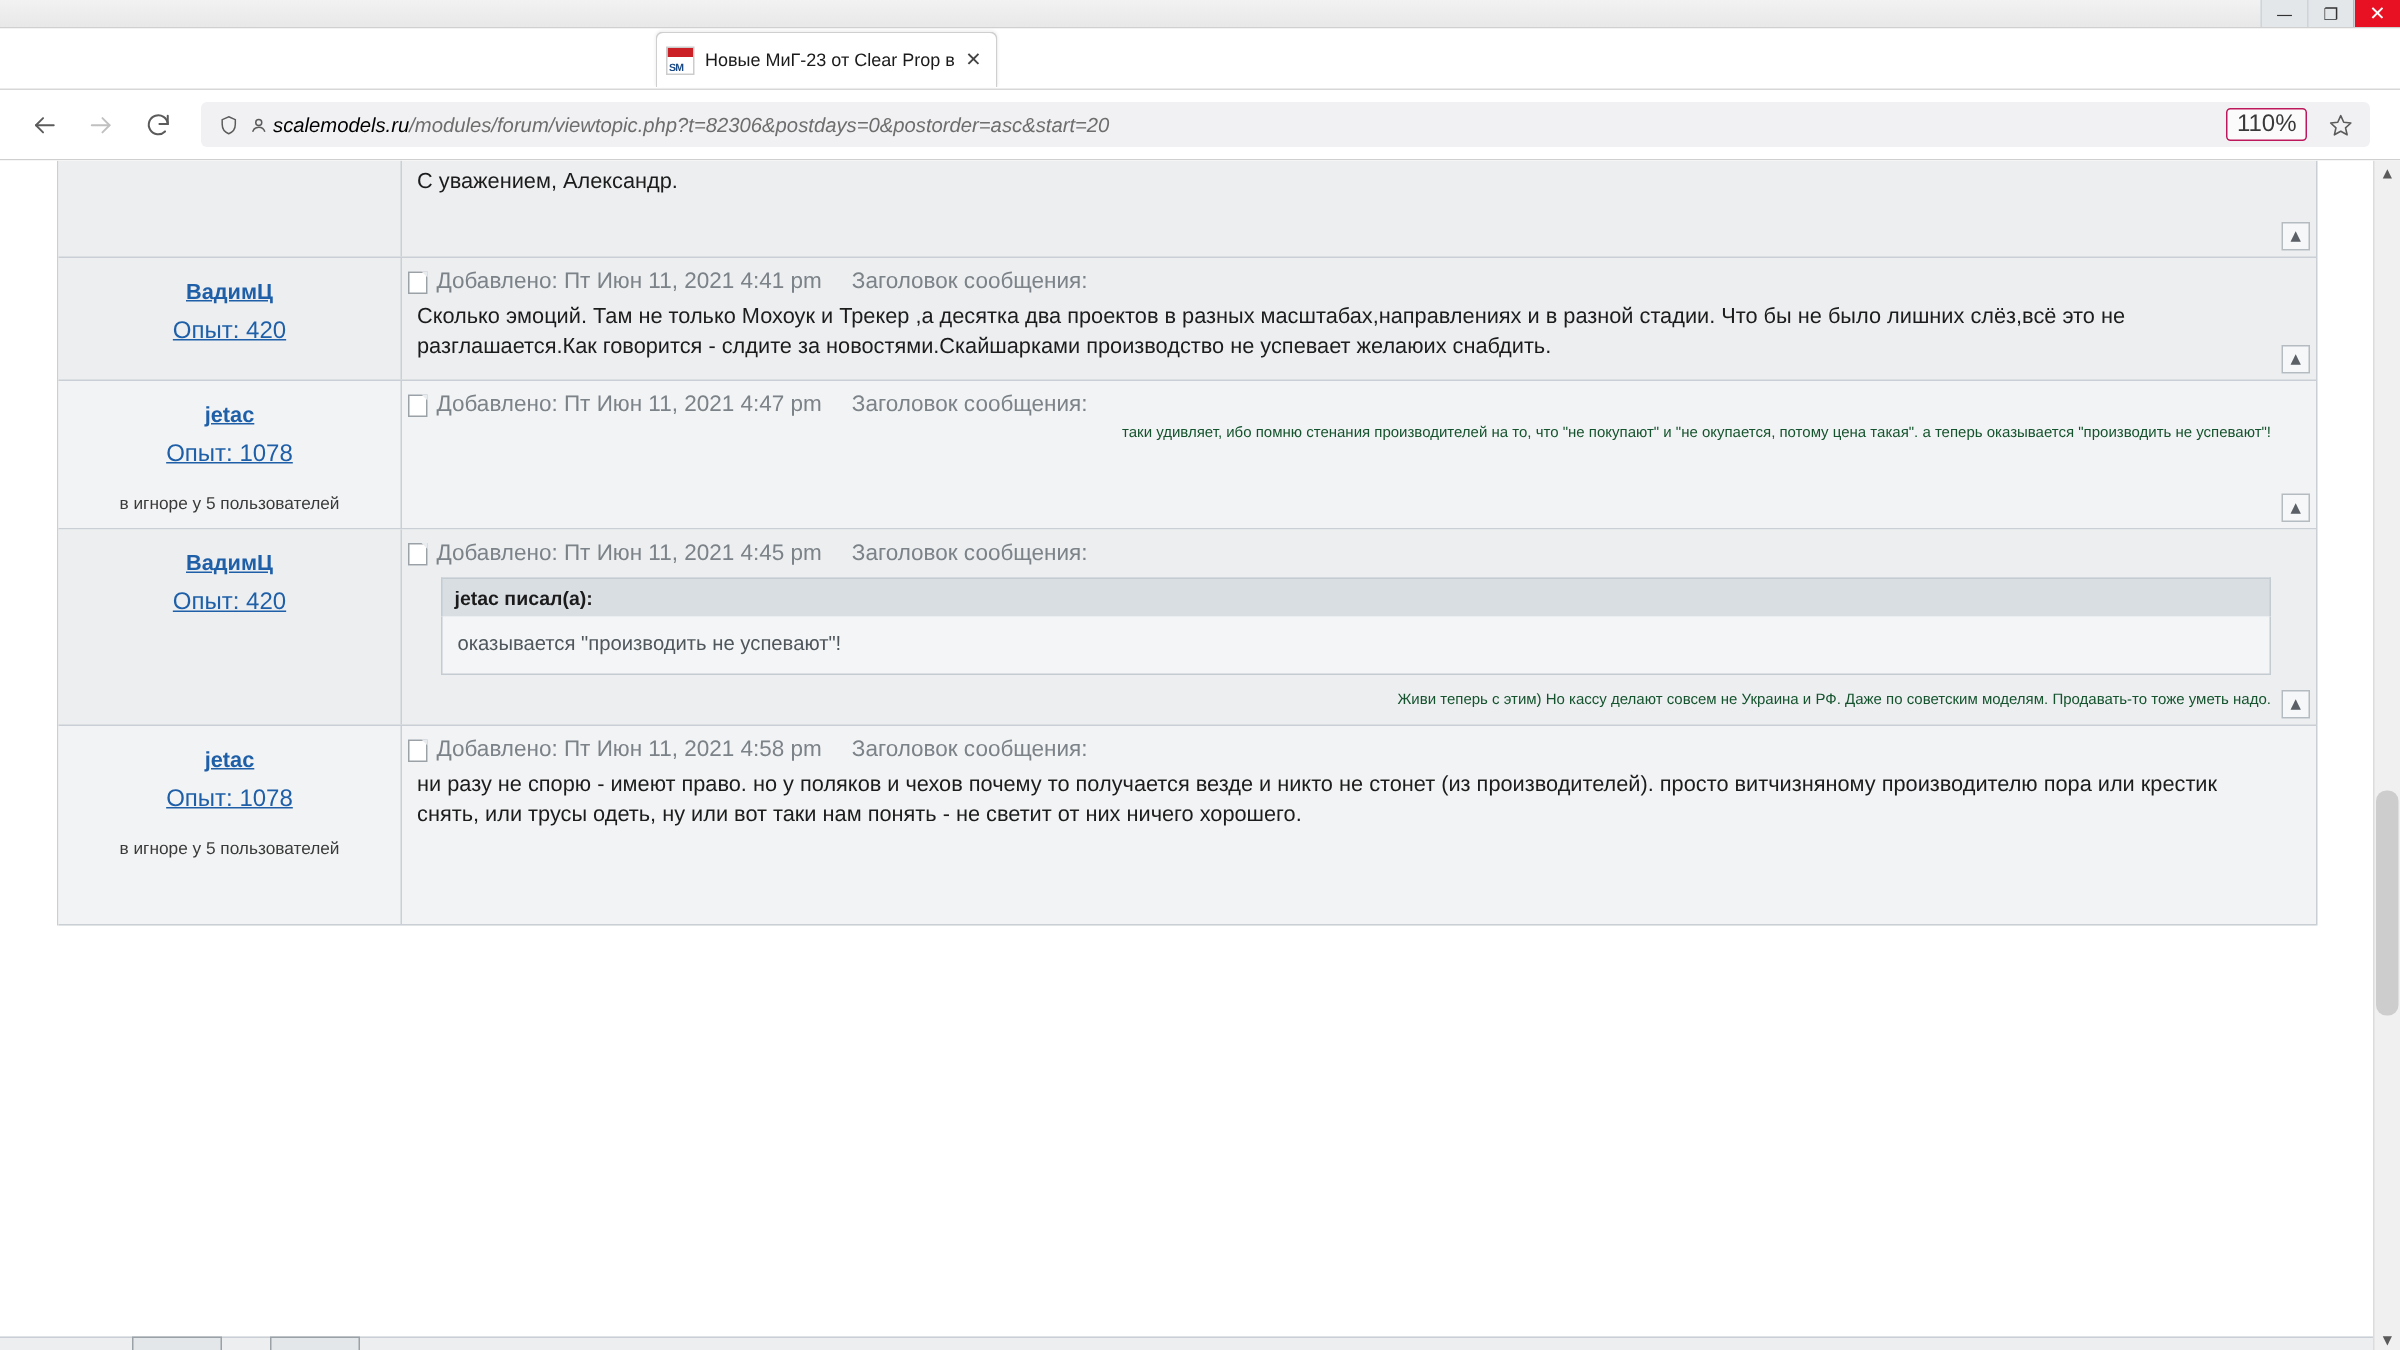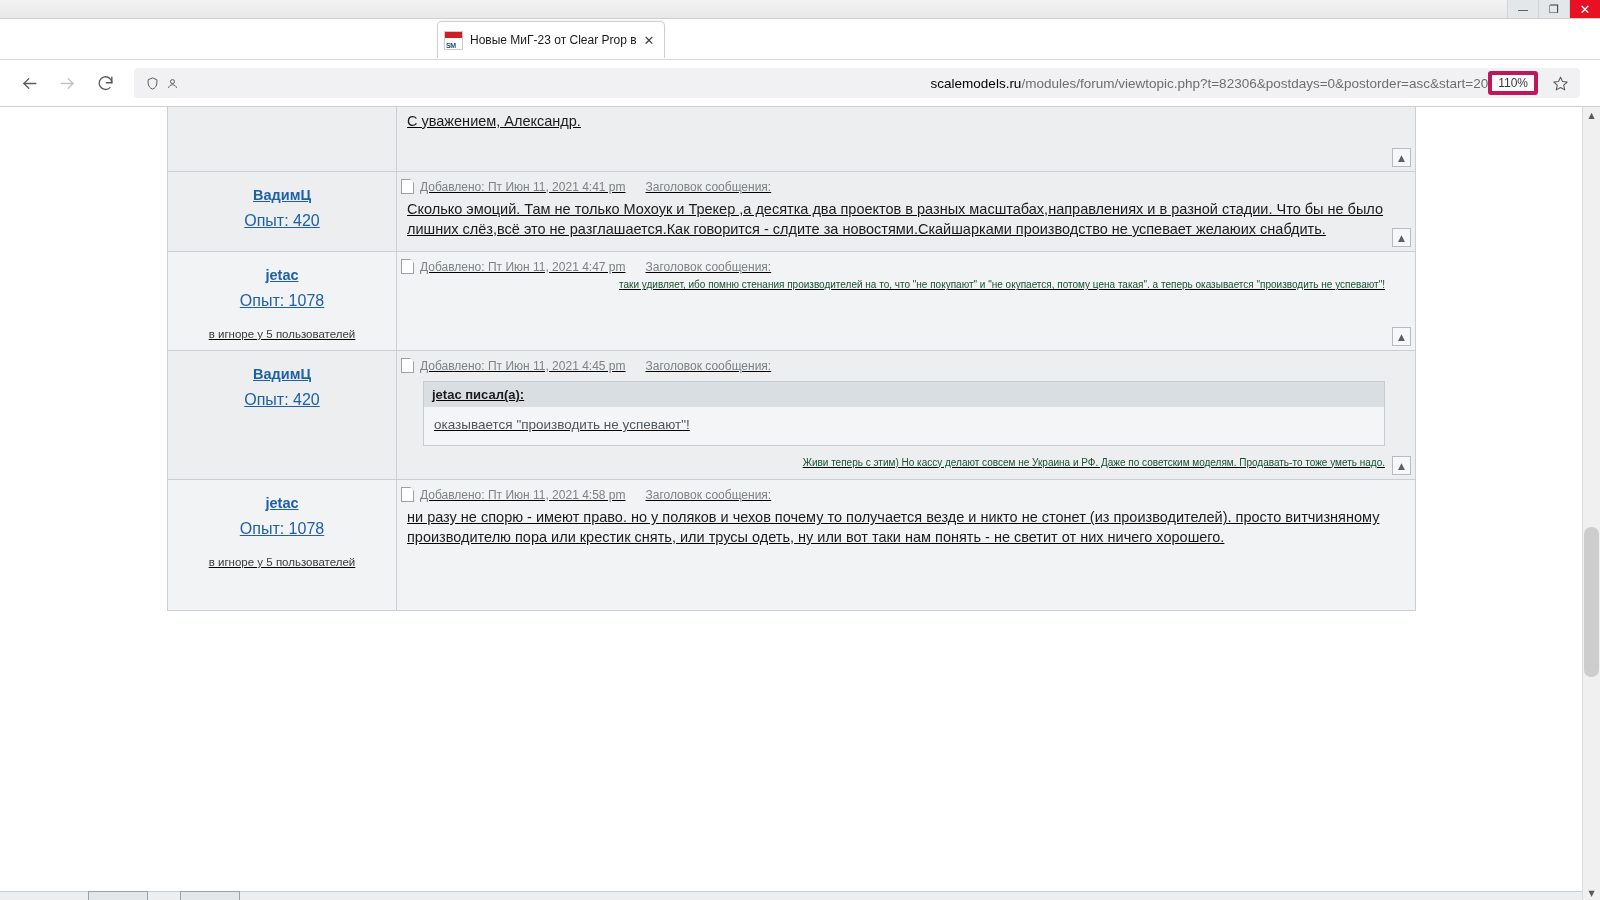--- a/index.html
+++ b/index.html
@@ -149,32 +149,33 @@
     width: 20px;
     height: 20px;
     display: flex;
     align-items: center;
     justify-content: center;
     color: #5b5b5b;
     flex: none;
   }
   .url-text {
     flex: 1 1 auto;
-    text-align: right;
+    text-align: left;
     font-size: 13.5px;
     color: #2b2b2b;
     white-space: nowrap;
     overflow: hidden;
+    font-style: italic;
   }
   .url-text .domain { color: #000000; }
   .url-text .path { color: #6d6d6d; }
   .zoom-badge {
-    font-size: 12px;
+    font-size: 16px;
     color: #3a3a3a;
-    border: 4px solid #be185d;
+    border: 1px solid #be185d;
     border-radius: 3px;
     padding: 1px 6px;
     background: #fbfbfb;
     margin-right: 10px;
     flex: none;
   }
   .star-icon {
     width: 24px;
     height: 24px;
     display: flex;
@@ -195,26 +196,25 @@
   .page {
     position: absolute;
     left: 0; top: 0;
     width: 1583px;
     height: 795px;
     background: #ffffff;
     overflow: hidden;
   }
 
   .forum {
-    width: 1249px;
+    width: 1507px;
     margin: 0 auto;
     border-left: 1px solid #c9cfd4;
     border-right: 1px solid #c9cfd4;
     box-sizing: border-box;
-    text-decoration: underline;
   }
 
   .post {
     display: flex;
     border-bottom: 1px solid #c9cfd4;
     background: #eceef0;
   }
   .post.alt { background: #f2f3f4; }
   .post-left {
     width: 229px;
@@ -246,23 +246,23 @@
     text-align: center;
   }
   .post-right {
     flex: 1 1 auto;
     padding: 0;
     position: relative;
     min-width: 0;
   }
   .post-head {
     display: flex;
-    align-items: center;
+    align-items: flex-end;
     padding: 7px 0 4px 4px;
-    font-size: 12px;
+    font-size: 15px;
     color: #7b8288;
   }
   .msg-icon {
     width: 11px;
     height: 13px;
     border: 1px solid #9aa1a7;
     background: #ffffff;
     margin-right: 6px;
     position: relative;
     flex: none;

